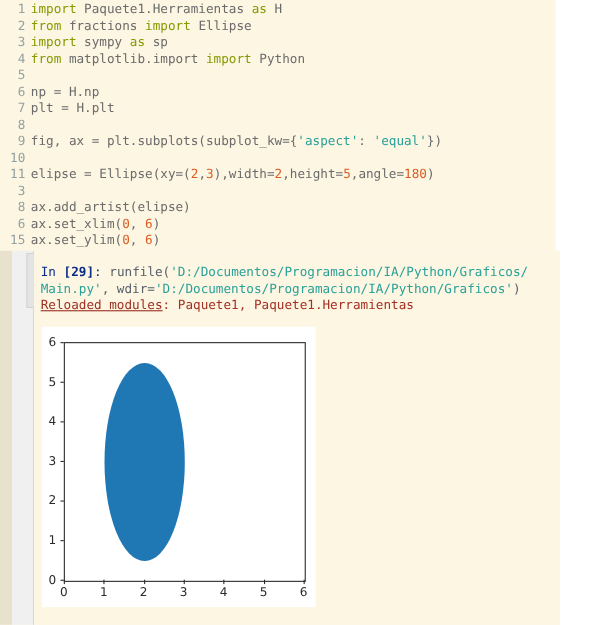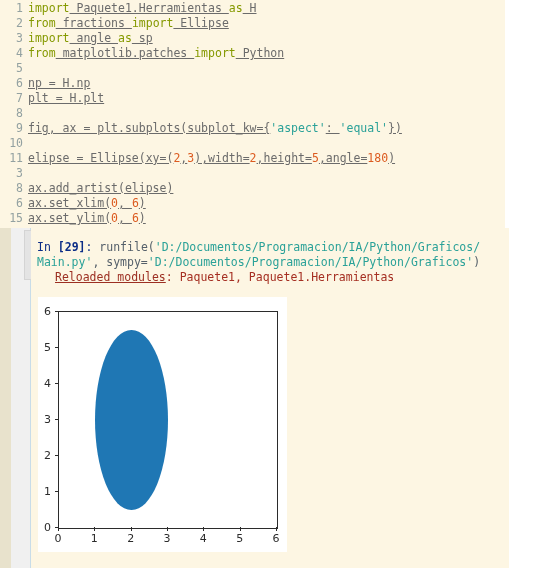--- a/index.html
+++ b/index.html
@@ -46,21 +46,21 @@
   }
   .codetext {
     position: absolute;
     left: 28px;
     white-space: pre;
     color: #6b6b6b;
   }
   .kw  { color: #859900; }
   .str { color: #2aa198; }
   .num { color: #dc5b20; }
-  .pln { color: #6b6b6b; text-decoration: underline; }
+  .pln { color: #6b6b6b; }
 
   
   #console {
     position: absolute;
     left: 0; top: 228px;
     width: 509px; height: 340px;
     background: #fdf6e3;
   }
   #console-gutter {
     position: absolute;
@@ -93,21 +93,21 @@
     left: 6px;
     white-space: pre;
     font-family: "DejaVu Sans Mono", monospace;
     font-size: 11.5px;
     line-height: 15px;
   }
   .c-in      { color: #0b2c86; }
   .c-innum   { color: #0b2c86; font-weight: bold; }
   .c-fn      { color: #55606a; }
   .c-path    { color: #2aa198; }
-  .c-reload  { color: #9c2f22; text-decoration: underline; margin-left: 18px; }
+  .c-reload  { color: #9c2f22; text-decoration: underline; }
   .c-red     { color: #a52f22; }
 
   
   #figure {
     position: absolute;
     left: 38px; top: 297px;
     width: 249px; height: 255px;
     background: #ffffff;
   }
   #axes {
@@ -148,22 +148,22 @@
   }
 </style>
 </head>
 <body>
 
 <div id="editor">
   <div id="editor-gutter-bg"></div>
   <div id="editor-lines">
       <div class="code-line" style="top: 1px;"><span class="lineno">1</span><span class="codetext"><span class="kw">import</span><span class="pln"> Paquete1.Herramientas </span><span class="kw">as</span><span class="pln"> H</span></span></div>
       <div class="code-line" style="top: 16px;"><span class="lineno">2</span><span class="codetext"><span class="kw">from</span><span class="pln"> fractions </span><span class="kw">import</span><span class="pln"> Ellipse</span></span></div>
-      <div class="code-line" style="top: 31px;"><span class="lineno">3</span><span class="codetext"><span class="kw">import</span><span class="pln"> angle </span><span class="kw">as</span><span class="pln"> sp</span></span></div>
-      <div class="code-line" style="top: 46px;"><span class="lineno">4</span><span class="codetext"><span class="kw">from</span><span class="pln"> matplotlib.patches </span><span class="kw">import</span><span class="pln"> Python</span></span></div>
+      <div class="code-line" style="top: 31px;"><span class="lineno">3</span><span class="codetext"><span class="kw">import</span><span class="pln"> sympy </span><span class="kw">as</span><span class="pln"> sp</span></span></div>
+      <div class="code-line" style="top: 46px;"><span class="lineno">4</span><span class="codetext"><span class="kw">from</span><span class="pln"> matplotlib.import </span><span class="kw">import</span><span class="pln"> Python</span></span></div>
       <div class="code-line" style="top: 61px;"><span class="lineno">5</span><span class="codetext"></span></div>
       <div class="code-line" style="top: 76px;"><span class="lineno">6</span><span class="codetext"><span class="pln">np = H.np</span></span></div>
       <div class="code-line" style="top: 91px;"><span class="lineno">7</span><span class="codetext"><span class="pln">plt = H.plt</span></span></div>
       <div class="code-line" style="top: 106px;"><span class="lineno">8</span><span class="codetext"></span></div>
       <div class="code-line" style="top: 121px;"><span class="lineno">9</span><span class="codetext"><span class="pln">fig, ax = plt.subplots(subplot_kw={</span><span class="str">'aspect'</span><span class="pln">: </span><span class="str">'equal'</span><span class="pln">})</span></span></div>
       <div class="code-line" style="top: 136px;"><span class="lineno">10</span><span class="codetext"></span></div>
       <div class="code-line" style="top: 151px;"><span class="lineno">11</span><span class="codetext"><span class="pln">elipse = Ellipse(xy=(</span><span class="num">2</span><span class="pln">,</span><span class="num">3</span><span class="pln">),width=</span><span class="num">2</span><span class="pln">,height=</span><span class="num">5</span><span class="pln">,angle=</span><span class="num">180</span><span class="pln">)</span></span></div>
       <div class="code-line" style="top: 166px;"><span class="lineno">3</span><span class="codetext"></span></div>
       <div class="code-line" style="top: 181px;"><span class="lineno">8</span><span class="codetext"><span class="pln">ax.add_artist(elipse)</span></span></div>
       <div class="code-line" style="top: 196px;"><span class="lineno">6</span><span class="codetext"><span class="pln">ax.set_xlim(</span><span class="num">0</span><span class="pln">, </span><span class="num">6</span><span class="pln">)</span></span></div>
@@ -172,21 +172,21 @@
 </div>
 
 <div id="console">
   <div id="console-gutter"></div>
   <div id="console-scrollbar-track">
     <div id="console-scrollbar-thumb"></div>
   </div>
   <div id="console-body">
     <div id="console-lines">
         <div class="con-line" style="top: 12px;"><span class="c-in">In </span><span class="c-innum">[29]</span><span class="c-in">: </span><span class="c-fn">runfile(</span><span class="c-path">'D:/Documentos/Programacion/IA/Python/Graficos/</span></div>
-        <div class="con-line" style="top: 27px;"><span class="c-path">Main.py'</span><span class="c-fn">, sympy=</span><span class="c-path">'D:/Documentos/Programacion/IA/Python/Graficos'</span><span class="c-fn">)</span></div>
+        <div class="con-line" style="top: 27px;"><span class="c-path">Main.py'</span><span class="c-fn">, wdir=</span><span class="c-path">'D:/Documentos/Programacion/IA/Python/Graficos'</span><span class="c-fn">)</span></div>
         <div class="con-line" style="top: 42px;"><span class="c-reload">Reloaded modules</span><span class="c-red">: Paquete1, Paquete1.Herramientas</span></div>
       </div>
 
     <div id="figure" style="left:7px; top:69px;">
       <div id="axes">
         <div id="ellipse" style="left: 36.3333px; top: 18px; width: 72.6667px; height: 180px; background: rgb(31, 119, 180);"></div>
       </div>
       <div id="ticks-x">
           <div class="tick" style="left: 20px; top: 230px; width: 1px; height: 3.5px;"></div>
           <div class="ticklabel ticklabel-x" style="left: 20px; top: 235px;">0</div>

